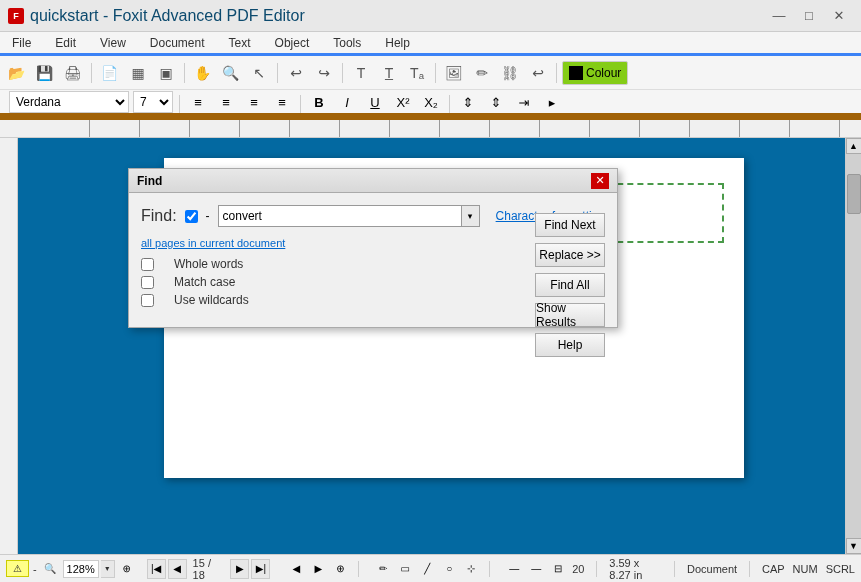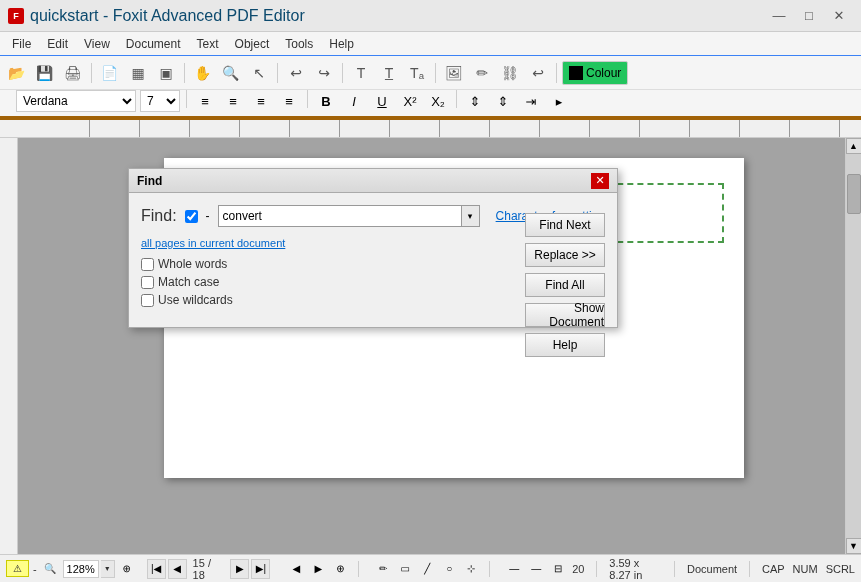--- a/index.html
+++ b/index.html
@@ -6,45 +6,45 @@
     body { font-family: 'Segoe UI', Arial, sans-serif; font-size: 12px; background: #f0f0f0; width: 861px; height: 582px; overflow: hidden; }
 
     
     .title-bar { background: #e8e8e8; height: 32px; display: flex; align-items: center; padding: 0 8px; border-bottom: 1px solid #ccc; user-select: none; }
     .title-bar-icon { width: 16px; height: 16px; margin-right: 6px; background: #c00; border-radius: 2px; display: flex; align-items: center; justify-content: center; color: white; font-size: 9px; font-weight: bold; }
     .title-bar-text { flex: 1; font-size: 16px; color: #0c4a6e; }
     .title-bar-controls { display: flex; gap: 2px; }
     .title-bar-btn { width: 28px; height: 24px; border: none; background: transparent; cursor: pointer; font-size: 13px; color: #555; display: flex; align-items: center; justify-content: center; }
 
     
-    .menu-bar { background: #f5f5f5; height: 24px; display: flex; align-items: center; padding: 0 4px; border-bottom: 1px solid #3b82f6; }
+    .menu-bar { background: #f5f5f5; height: 24px; display: flex; align-items: center; padding: 0 4px; border-bottom: 3px solid #3b82f6; gap: 8px; }
     .menu-item { padding: 2px 8px; cursor: pointer; font-size: 12px; color: #333; height: 22px; display: flex; align-items: center; }
 
     
     .toolbar { background: #f5f5f5; height: 34px; display: flex; align-items: center; padding: 0 4px; border-bottom: 1px solid #ddd; gap: 2px; }
     .toolbar-btn { width: 26px; height: 26px; border: 1px solid transparent; background: transparent; cursor: pointer; display: flex; align-items: center; justify-content: center; font-size: 14px; color: #555; border-radius: 2px; }
     .toolbar-sep { width: 1px; height: 20px; background: #ccc; margin: 0 3px; }
-    .colour-btn { display: flex; align-items: center; gap: 3px; padding: 2px 6px; border: 1px solid #ccc; background: #22c55e; cursor: pointer; font-size: 12px; border-radius: 2px; height: 24px; }
+    .colour-btn { display: flex; align-items: center; gap: 3px; padding: 2px 6px; border: 1px solid #ccc; background: #84cc16; cursor: pointer; font-size: 12px; border-radius: 2px; height: 24px; }
     .colour-swatch { width: 14px; height: 14px; background: #000; }
 
     
-    .font-toolbar { background: #f5f5f5; height: 30px; display: flex; align-items: flex-start; padding: 0 16px; border-bottom: 4px solid #a16207; gap: 4px; }
+    .font-toolbar { background: #f5f5f5; height: 30px; display: flex; align-items: flex-end; padding: 0 9px; border-bottom: 7px solid #a16207; gap: 4px; }
     .font-select { height: 22px; border: 1px solid #ccc; background: white; font-size: 12px; padding: 0 2px; width: 120px; }
     .size-select { height: 22px; border: 1px solid #ccc; background: white; font-size: 12px; padding: 0 2px; width: 40px; }
     .font-btn { width: 24px; height: 22px; border: 1px solid transparent; background: transparent; cursor: pointer; font-size: 13px; display: flex; align-items: center; justify-content: center; }
     .font-sep { width: 1px; height: 18px; background: #ccc; margin: 0 2px; }
 
     
     .ruler { background: #f0f0f0; height: 18px; border-bottom: 1px solid #ccc; position: relative; overflow: hidden; }
     .ruler-inner { position: absolute; left: 40px; right: 20px; height: 100%; background: repeating-linear-gradient(90deg, transparent 0px, transparent 49px, #999 49px, #999 50px); }
 
     
     .main-area { display: flex; height: calc(582px - 32px - 24px - 34px - 30px - 18px - 28px); position: relative; }
     .left-ruler { width: 18px; background: #f0f0f0; border-right: 1px solid #ccc; }
-    .canvas-area { flex: 1; background: #a3a3a3; overflow: auto; position: relative; padding-left: 44px; }
+    .canvas-area { flex: 1; background: #0369a1; overflow: auto; position: relative; padding-left: 44px; }
     .right-scrollbar { width: 16px; background: #f0f0f0; border-left: 1px solid #ccc; display: flex; flex-direction: column; align-items: center; }
     .scrollbar-arrow { width: 16px; height: 16px; display: flex; align-items: center; justify-content: center; background: #e0e0e0; border: 1px solid #aaa; cursor: pointer; font-size: 9px; }
     .scrollbar-track { flex: 1; width: 16px; background: #d0d0d0; position: relative; }
     .scrollbar-thumb { width: 14px; height: 40px; background: #b0b0b0; border: 1px solid #999; position: absolute; top: 20px; left: 1px; border-radius: 2px; }
 
     
     .pdf-page { background: white; width: 580px; margin: 20px auto; min-height: 320px; position: relative; padding: 20px; box-shadow: 2px 2px 8px rgba(0,0,0,0.4); }
     .pdf-content { font-size: 11px; color: #333; }
     .pdf-dashed-box { border: 2px dashed #4a9a4a; padding: 10px; margin: 5px 0; min-height: 60px; }
     .green-arrow { color: #00aa00; font-size: 28px; text-align: center; display: inline-block; }
@@ -57,24 +57,24 @@
     .dialog-body { padding: 12px; }
     .find-row { display: flex; align-items: center; gap: 8px; margin-bottom: 10px; }
     .find-label { font-size: 16px; color: #333; }
     .find-checkbox { width: 13px; height: 13px; cursor: pointer; }
     .find-input-wrapper { display: flex; align-items: flex-end; flex: 1; }
     .find-input { height: 22px; border: 1px solid #999; background: white; padding: 0 4px; font-size: 12px; flex: 1; outline: none; }
     .find-dropdown-btn { width: 18px; height: 22px; border: 1px solid #999; border-left: none; background: #e8e8e8; cursor: pointer; display: flex; align-items: center; justify-content: center; font-size: 9px; }
     .char-format-link { color: #0066cc; text-decoration: underline; cursor: pointer; font-size: 12px; margin-left: 8px; white-space: nowrap; }
     .options-row { margin-bottom: 8px; }
     .all-pages-link { color: #0066cc; text-decoration: underline; cursor: pointer; font-size: 11px; margin-bottom: 8px; display: block; }
-    .checkbox-row { display: flex; align-items: center; gap: 4px; margin-bottom: 4px; }
+    .checkbox-row { display: flex; align-items: center; gap: 20px; margin-bottom: 4px; }
     .checkbox-label { font-size: 12px; color: #333; }
     .dialog-buttons { position: absolute; right: 12px; top: 44px; display: flex; flex-direction: column; gap: 6px; }
-    .dialog-btn { width: 80px; height: 24px; border: 1px solid #aaa; background: linear-gradient(180deg, #f8f8f8, #e0e0e0); cursor: pointer; font-size: 12px; text-align: right; display: flex; align-items: center; justify-content: center; }
+    .dialog-btn { width: 70px; height: 24px; border: 1px solid #aaa; background: linear-gradient(180deg, #f8f8f8, #e0e0e0); cursor: pointer; font-size: 12px; text-align: left; display: flex; align-items: center; justify-content: center; }
     .dialog-btn.primary { font-weight: normal; }
 
     
     .status-bar { height: 28px; background: #f0f0f0; border-top: 1px solid #ccc; display: flex; align-items: center; padding: 0 6px; gap: 4px; font-size: 11px; color: #333; }
     .status-zoom { display: flex; align-items: center; gap: 2px; }
     .status-nav { display: flex; align-items: center; gap: 2px; margin: 0 6px; }
     .status-nav-btn { width: 20px; height: 20px; border: 1px solid #ccc; background: #e8e8e8; cursor: pointer; display: flex; align-items: center; justify-content: center; font-size: 10px; }
     .status-page { font-size: 11px; margin: 0 4px; }
     .status-tools { display: flex; align-items: center; gap: 2px; margin-left: 6px; }
     .status-tool-btn { width: 20px; height: 20px; border: 1px solid transparent; background: transparent; cursor: pointer; display: flex; align-items: center; justify-content: center; font-size: 10px; }
@@ -233,21 +233,21 @@
           <div class="checkbox-row">
             <input type="checkbox" class="find-checkbox" style="">
             <span class="checkbox-label">Use wildcards</span>
           </div>
         </div>
 
         <div class="dialog-buttons">
           <button class="dialog-btn primary">Find Next</button>
           <button class="dialog-btn">Replace &gt;&gt;</button>
           <button class="dialog-btn">Find All</button>
-          <button class="dialog-btn">Show Document</button>
+          <button class="dialog-btn">Show Results</button>
           <button class="dialog-btn">Help</button>
         </div>
       </div>
     </div>
   </div>
 
   <div class="right-scrollbar">
     <div class="scrollbar-arrow">▲</div>
     <div class="scrollbar-track">
       <div class="scrollbar-thumb"></div>

